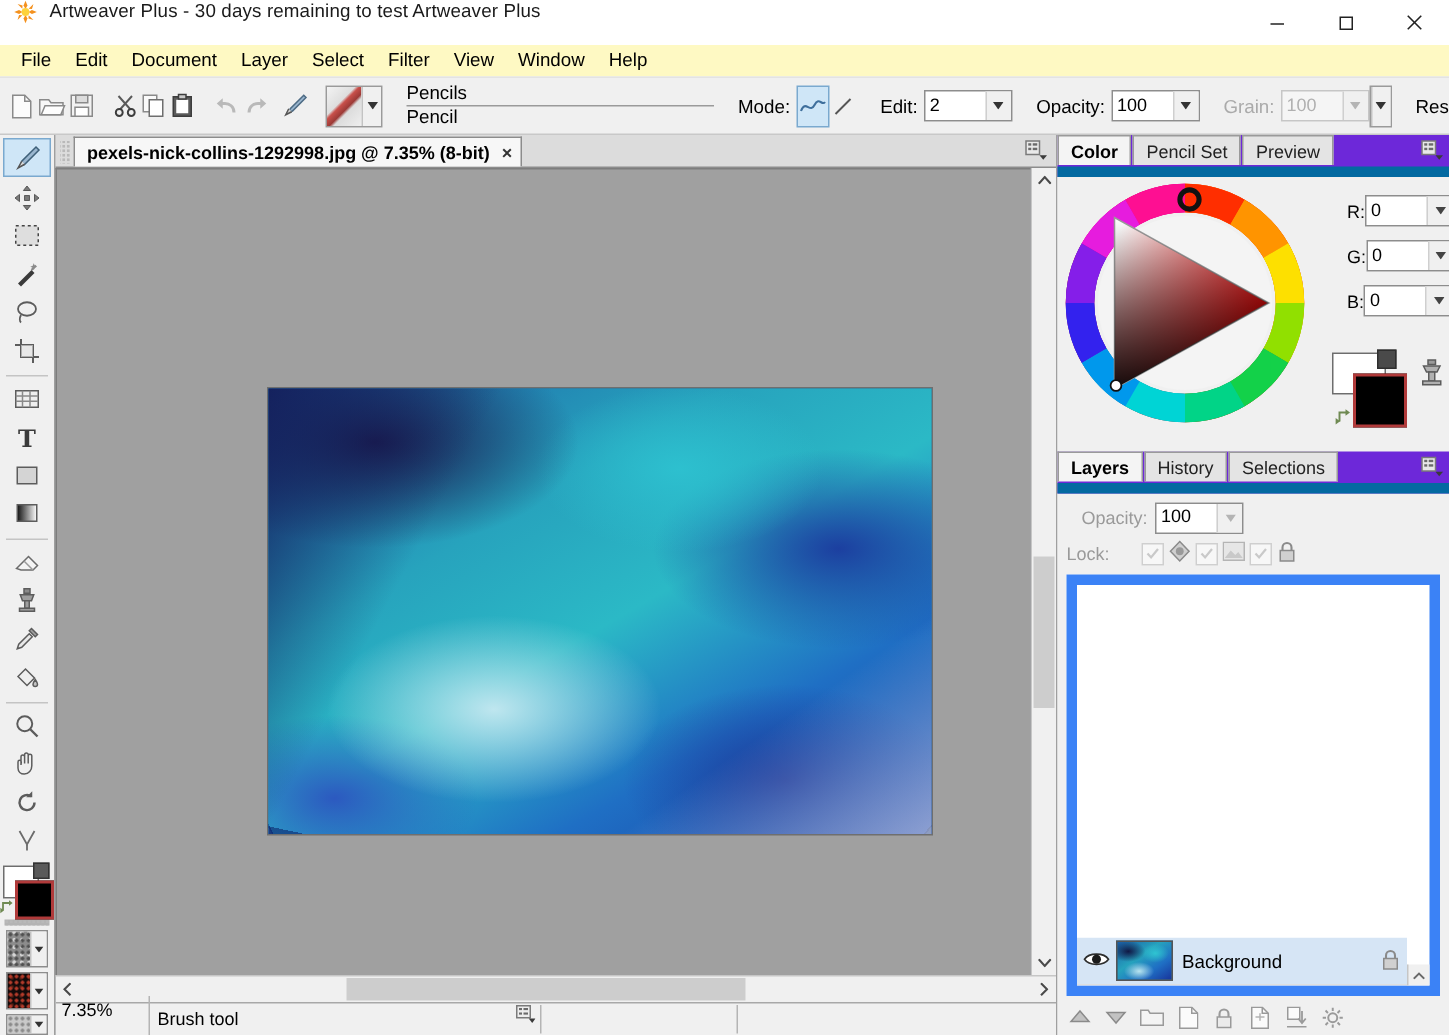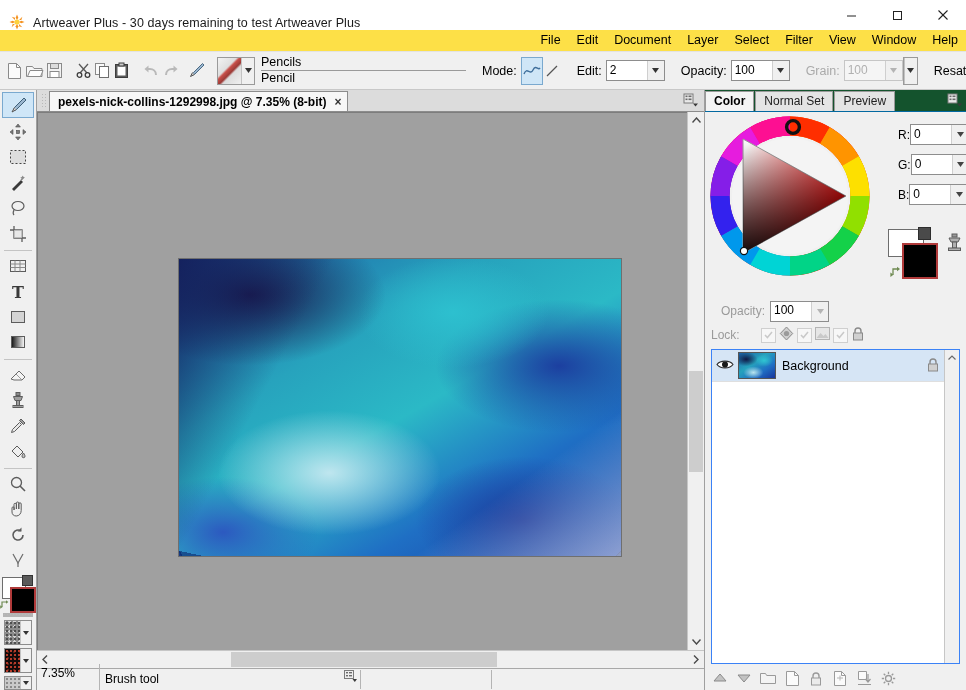--- a/index.html
+++ b/index.html
@@ -6,32 +6,32 @@
   body{
     width:966px;height:690px;overflow:hidden;
     font-family:"Liberation Sans", sans-serif;
     font-size:12px;color:#000;background:#f0f0f0;
     -webkit-font-smoothing:antialiased;
   }
   .app{position:relative;width:966px;height:690px;background:#f0f0f0;
        display:flex;flex-direction:column;}
 
   
-  .titlebar{height:30px;background:#ffffff;display:flex;align-items:flex-end;
+  .titlebar{height:30px;background:#ffffff;display:flex;align-items:flex-start;
             flex:0 0 30px;position:relative;}
   .title-ico{width:16px;height:16px;margin-left:9px;margin-right:8px;position:relative;}
   .title-ico svg{display:block;}
   .title-text{font-size:12.5px;color:#1a1a1a;letter-spacing:.1px;}
   .wincontrols{position:absolute;right:0;top:0;height:30px;display:flex;}
   .wc{width:46px;height:30px;display:flex;align-items:center;justify-content:center;}
   .wc svg{display:block;}
 
   
-  .menubar{height:21px;background:#fde047;display:flex;align-items:center;
-           flex:0 0 21px;padding-left:23px;justify-content:flex-end;}
+  .menubar{height:21px;background:#fef9c3;display:flex;align-items:center;
+           flex:0 0 21px;padding-left:6px;}
   .menu-item{padding:2px 8px;font-size:12.5px;color:#000;line-height:15px;cursor:default;}
 
   
   .toolbar{height:37px;background:#f0f0f0;border-top:1px solid #e3e3e3;
            border-bottom:1px solid #c8c8c8;display:flex;align-items:center;
            flex:0 0 37px;overflow:hidden;position:relative;}
   .grip{width:7px;height:26px;margin:0 3px 0 2px;
         background-image:radial-gradient(#b9b9b9 1px,transparent 1px);
         background-size:3px 3px;background-position:1px 1px;opacity:.85;}
   .tb-btn{width:26px;height:26px;margin:0 1px;display:flex;align-items:center;justify-content:center;}
@@ -47,21 +47,21 @@
   .spin.dis{border-color:#c6c6c6;background:#f5f5f5;}
   .spin.dis input{color:#b0b0b0;}
   .spin.dis .arrow{background:#f0f0f0;}
   .swatchbox{width:36px;height:26px;border:1px solid #9a9a9a;background:#fff;
              display:flex;align-items:stretch;}
   .swatchbox .sw{flex:1;}
   .swatchbox .dd{width:12px;background:#f0f0f0;border-left:1px solid #c3c3c3;
              display:flex;align-items:center;justify-content:center;}
   .brushpreset{display:flex;align-items:center;}
   .brushname{display:flex;flex-direction:column;justify-content:center;
-             margin-left:6px;line-height:13px;font-size:12.5px;}
+             margin-left:16px;line-height:13px;font-size:12.5px;}
   .brushline{width:205px;height:1px;background:#9a9a9a;margin:1px 0;}
 
   
   .body{flex:1;display:flex;min-height:0;}
 
   
   .leftcol{width:36px;flex:0 0 36px;background:#f0f0f0;border-right:1px solid #9f9f9f;
            display:flex;flex-direction:column;align-items:center;padding-top:2px;
            position:relative;}
   .tool{width:30px;height:28px;display:flex;align-items:center;justify-content:center;
@@ -108,43 +108,43 @@
   .st-zoom{width:58px;padding-left:4px;font-size:12px;border-right:1px solid #b4b4b4;
            line-height:19px;height:32px;}
   .st-tool{flex:0 0 252px;padding-left:5px;font-size:12px;border-right:1px solid #b4b4b4;
            height:19px;line-height:19px;display:flex;align-items:center;justify-content:space-between;
            padding-right:3px;}
   .st-extra{flex:1;height:19px;border-right:1px solid #b4b4b4;max-width:130px;}
 
   
   .rightcol{width:261px;flex:0 0 261px;background:#f0f0f0;display:flex;flex-direction:column;
             border-left:1px solid #9f9f9f;}
-  .panel-tabs{height:21px;flex:0 0 21px;background:#14532d;display:flex;align-items:center;
-              border-bottom:1px solid #0369a1;position:relative;}
+  .panel-tabs{height:21px;flex:0 0 21px;background:#6d28d9;display:flex;align-items:flex-start;
+              border-bottom:7px solid #0369a1;position:relative;}
   .ptab{height:19px;padding:0 8px;display:flex;align-items:center;font-size:12px;
         border:1px solid #9a9a9a;border-bottom:none;background:#e4e4e4;color:#222;
         margin-right:1px;}
   .ptab.active{background:#f4f4f4;font-weight:bold;color:#000;}
   .panel-menu{position:absolute;right:4px;top:3px;width:15px;height:15px;}
   .colorpanel{flex:0 0 auto;height:183px;background:#f0f0f0;display:flex;position:relative;}
   .wheelbox{width:175px;height:170px;position:relative;}
   .rgbbox{position:absolute;right:6px;top:12px;width:62px;}
   .rgbrow{display:flex;align-items:center;margin-bottom:9px;}
   .rgbrow .lbl{width:14px;font-size:12px;}
   .swatchzone{position:absolute;right:6px;bottom:4px;width:72px;height:62px;}
   .layerspanel{flex:1;display:flex;flex-direction:column;min-height:0;background:#f0f0f0;}
   .blendrow{height:26px;display:flex;align-items:center;padding:3px 6px 0 6px;}
   .blendsel{width:126px;height:20px;background:#e0e0e0;border:1px solid #cfcfcf;
             display:flex;align-items:center;padding-left:5px;color:#8b8b8b;font-size:12px;
             justify-content:space-between;padding-right:4px;}
   .lockrow{height:22px;display:flex;align-items:center;padding-left:6px;gap:3px;}
   .lockcb{width:13px;height:13px;border:1px solid #cfcfcf;background:#f7f7f7;
           display:flex;align-items:center;justify-content:center;}
-  .layerlist{flex:1;margin:3px 6px 2px 6px;background:#fff;border:1px solid #3b82f6;
-             position:relative;display:flex;min-height:0;}
+  .layerlist{flex:1;margin:3px 6px 2px 6px;background:#fff;border:7px solid #3b82f6;
+             position:relative;display:flex;min-height:0;align-items:flex-end;}
   .layercol{flex:1;overflow:hidden;}
   .layerrow{height:31px;display:flex;align-items:center;background:#d6e5f5;
             border-bottom:1px solid #dfdfdf;padding:0 4px;}
   .layerthumb{width:36px;height:25px;border:1px solid #555;margin:0 6px 0 4px;}
   .layername{flex:1;font-size:12.5px;}
   .layer-sb{width:14px;flex:0 0 14px;border-left:1px solid #c6c6c6;background:#f0f0f0;
             display:flex;flex-direction:column;align-items:center;}
   .panelbtns{height:24px;flex:0 0 24px;display:flex;align-items:center;padding-left:6px;gap:6px;}
   .pb{width:18px;height:18px;display:flex;align-items:center;justify-content:center;}
   svg{shape-rendering:geometricPrecision;}
@@ -623,21 +623,21 @@
           </span>
         </span>
         <span class="st-extra"></span>
       </div>
     </div>
 
     <div class="rightcol">
 
       <div class="panel-tabs">
         <div class="ptab active">Color</div>
-        <div class="ptab">Normal Set</div>
+        <div class="ptab">Pencil Set</div>
         <div class="ptab">Preview</div>
         <div class="panel-menu">
           <svg width="15" height="14" viewBox="0 0 15 14">
               <rect x="1" y="1" width="9" height="9" fill="#e9e9e9" stroke="#7a7a7a"></rect>
               <g fill="#6a6a6a">
                 <rect x="2.5" y="2.5" width="2" height="1.6"></rect>
                 <rect x="5.5" y="2.5" width="3" height="1.6"></rect>
                 <rect x="2.5" y="5.5" width="2" height="1.6"></rect>
                 <rect x="5.5" y="5.5" width="3" height="1.6"></rect>
               </g>
@@ -746,20 +746,37 @@
             <svg width="18" height="22" viewBox="0 0 18 22">
                 <rect x="6" y="1" width="5" height="3" fill="#9a9a9a" stroke="#5c5c5c"></rect>
                 <path d="M3 5h11l-2 4H5z" fill="#b0b0b0" stroke="#5c5c5c"></path>
                 <rect x="6.5" y="9" width="4" height="6" fill="#b0b0b0" stroke="#5c5c5c"></rect>
                 <rect x="2.5" y="15" width="12" height="2.5" fill="#b0b0b0" stroke="#5c5c5c"></rect>
               </svg>
           </span>
         </div>
       </div>
 
+      <div class="panel-tabs">
+        <div class="ptab active">Layers</div>
+        <div class="ptab">History</div>
+        <div class="ptab">Selections</div>
+        <div class="panel-menu">
+          <svg width="15" height="14" viewBox="0 0 15 14">
+              <rect x="1" y="1" width="9" height="9" fill="#e9e9e9" stroke="#7a7a7a"></rect>
+              <g fill="#6a6a6a">
+                <rect x="2.5" y="2.5" width="2" height="1.6"></rect>
+                <rect x="5.5" y="2.5" width="3" height="1.6"></rect>
+                <rect x="2.5" y="5.5" width="2" height="1.6"></rect>
+                <rect x="5.5" y="5.5" width="3" height="1.6"></rect>
+              </g>
+              <path d="M10 10.5h5l-2.5 3z" fill="#3a3a3a"></path>
+            </svg>
+        </div>
+      </div>
 
       <div class="layerspanel">
         <div class="blendrow">
           <span style="margin-left:10px;color:#9a9a9a;font-size:12px;">Opacity:</span>
           <span class="spin" style="margin-left:5px;">
             <input readonly="" value="100" style="">
             <span class="arrow">
               <svg width="7" height="5" viewBox="0 0 7 5">
                   <path d="M0 0h7L3.5 5z" fill="#b4b4b4"></path>
                 </svg>

